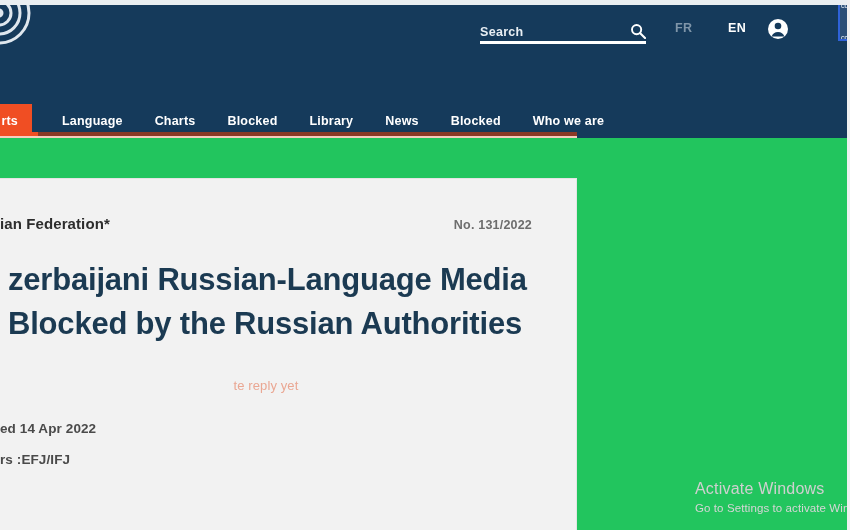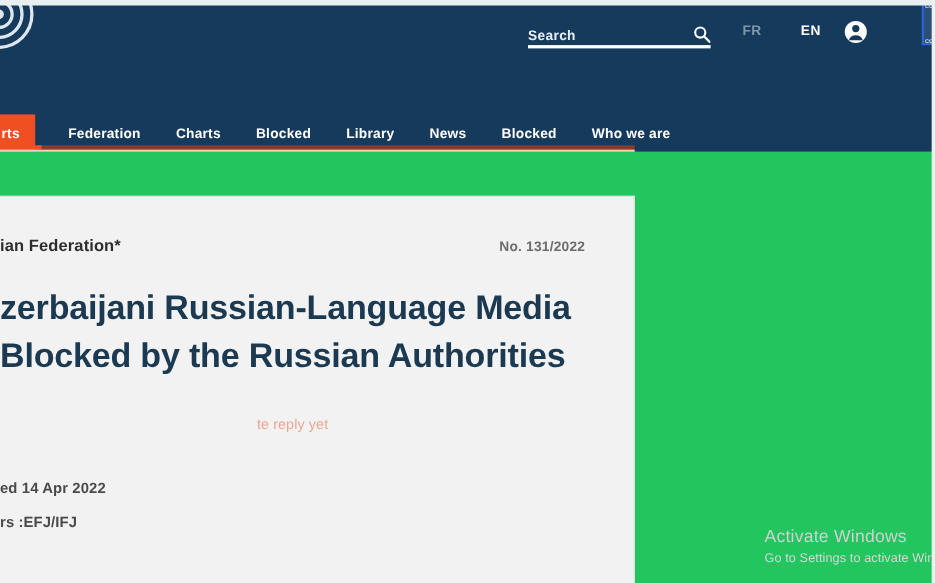--- a/index.html
+++ b/index.html
@@ -230,32 +230,33 @@
   }
 
   .alert-title {
     margin-top: 26px;
     font-size: 31px;
     line-height: 1.42;
     font-weight: bold;
     color: #1b3a52;
     letter-spacing: -.2px;
     max-width: 560px;
+    padding-left: 8px;
   }
 
   .reply-status {
     margin-top: 32px;
     font-size: 13px;
     color: #eaa793;
     letter-spacing: .1px;
     text-align: center;
   }
 
   .published {
-    margin-top: 43px;
+    margin-top: 28px;
     font-size: 13.5px;
     font-weight: bold;
     color: #4a4a4a;
     letter-spacing: .1px;
   }
   .partners {
     margin-top: 16px;
     font-size: 13.5px;
     font-weight: bold;
     color: #4a4a4a;
@@ -327,21 +328,21 @@
   <span class="account">
     <svg width="22" height="22" viewBox="0 0 22 22" aria-hidden="true">
       <circle cx="11" cy="11" r="10" fill="#ffffff"></circle>
       <circle cx="11" cy="8" r="3.3" fill="#153a5b"></circle>
       <path d="M4.6 18.6a6.8 6.8 0 0 1 12.8 0z" fill="#153a5b"></path>
     </svg>
   </span>
 
   <nav class="nav">
     <div class="nav-item active">rts</div>
-    <div class="nav-item first-gap">Federation</div>
+    <div class="nav-item first-gap">Language</div>
     <div class="nav-item">Charts</div>
     <div class="nav-item">Blocked</div>
     <div class="nav-item">Library</div>
     <div class="nav-item">News</div>
     <div class="nav-item">Blocked</div>
     <div class="nav-item">Who we are</div>
   </nav>
 </header>
 
 <div class="nav-underline-tail"></div>

